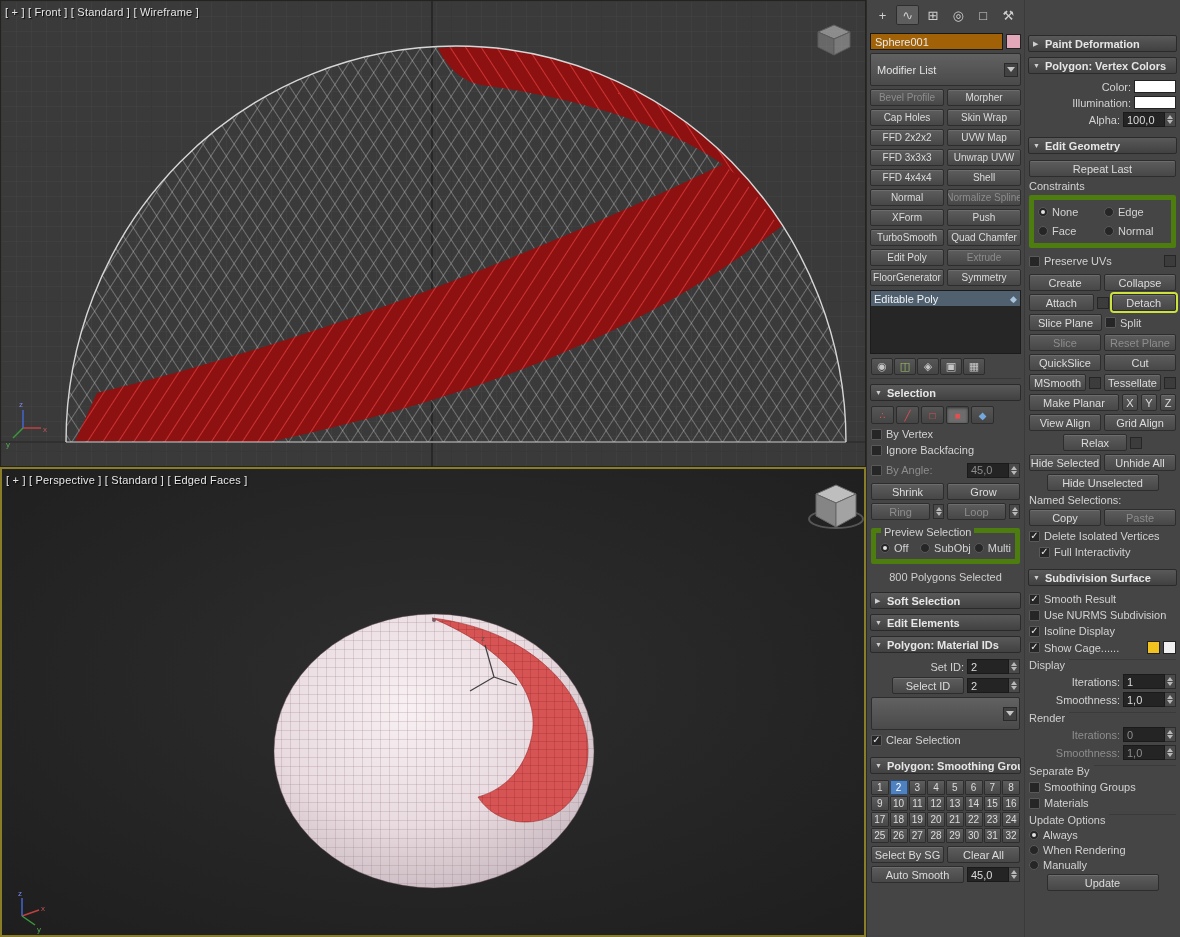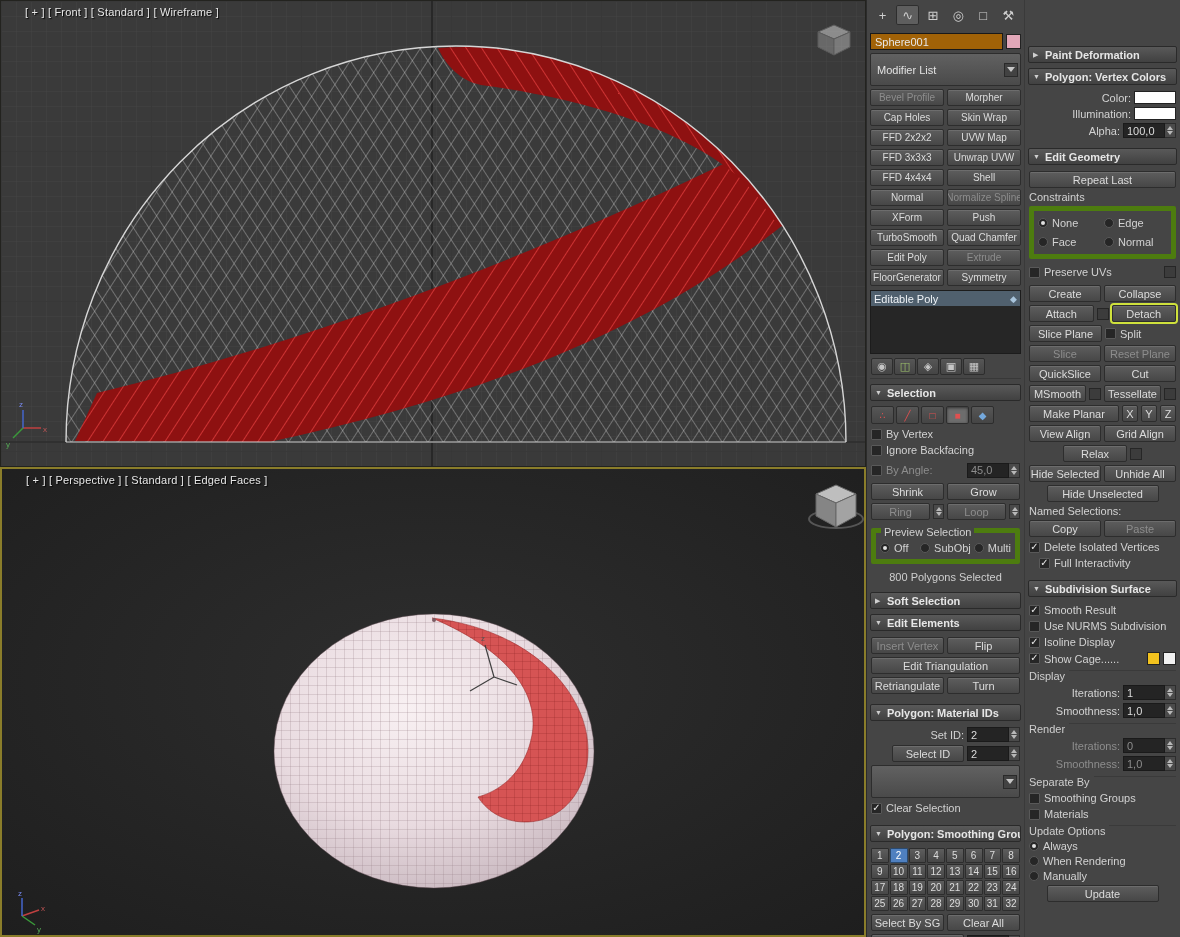--- a/index.html
+++ b/index.html
@@ -2,21 +2,21 @@
 <html><head>
 <meta charset="utf-8">
 <style>
 *{box-sizing:border-box;margin:0;padding:0;user-select:none}
 html,body{width:1180px;height:937px;overflow:hidden}
 body{background:#404040;font-family:"Liberation Sans","DejaVu Sans",sans-serif;font-size:11px;color:#d4d4d4;position:relative}
 .vp{position:absolute;overflow:hidden}
 #vp-front{left:0;top:0;width:866px;height:467px;background:#3a3a3a;border:1px solid #23231f}
 #vp-persp{left:0;top:467px;width:866px;height:470px;background:#242424;border:2px solid #8a7d2a}
 .vp svg{position:absolute;left:0;top:0;width:100%;height:100%}
-.vp-label{position:absolute;left:24px;top:5px;color:#e6e6e6;text-shadow:1px 1px 1px rgba(0,0,0,.85);font-size:11px;z-index:2;letter-spacing:.2px}
+.vp-label{position:absolute;left:4px;top:5px;color:#e6e6e6;text-shadow:1px 1px 1px rgba(0,0,0,.85);font-size:11px;z-index:2;letter-spacing:.2px}
 #panel{position:absolute;left:866px;top:0;width:314px;height:937px;background:#454545;display:flex;border-left:1px solid #2b2b2b}
 .col{height:937px;overflow:hidden;padding:3px 3px 0}
 #col-left{width:158px;border-right:1px solid #3a3a3a}
 #col-right{width:155px;padding-top:32px}
 .tabs{display:flex;gap:2px;padding:2px 1px 5px;align-items:center}
 .tab{flex:1;height:20px;display:flex;align-items:center;justify-content:center;color:#cfcfcf;font-size:13px;border-radius:2px}
 .tab.on{background:#5e5e5e;box-shadow:inset 0 0 0 1px #2e2e2e}
 .r{display:flex;gap:3px;align-items:center;margin:3px 0}
 .sp{flex:1}
 .btn{flex:1;height:17px;display:flex;align-items:center;justify-content:center;background:linear-gradient(#5d5d5d,#474747);border:1px solid #2d2d2d;border-radius:2px;color:#dcdcdc;white-space:nowrap;overflow:hidden;box-shadow:inset 0 1px 0 rgba(255,255,255,.10);font-size:11px}
@@ -353,33 +353,20 @@
         <span class="arr">▶</span>
         <span>Soft Selection</span>
       </div>
     </div>
 
     <div class="ro">
       <div class="ro-h">
         <span class="arr">▼</span>
         <span>Edit Elements</span>
       </div>
-      <div class="ro-b">
-        <div class="r">
-          <button class="btn dis">Insert Vertex</button>
-          <button class="btn">Flip</button>
-        </div>
-        <div class="r">
-          <button class="btn">Edit Triangulation</button>
-        </div>
-        <div class="r">
-          <button class="btn">Retriangulate</button>
-          <button class="btn">Turn</button>
-        </div>
-      </div>
     </div>
 
     <div class="ro">
       <div class="ro-h">
         <span class="arr">▼</span>
         <span>Polygon: Material IDs</span>
       </div>
       <div class="ro-b">
         <div class="r">
           <span class="lblr">Set ID:</span>
@@ -465,21 +452,21 @@
                 <i class="d"></i>
               </span>
           </span>
         </div>
       </div>
     </div>
   </div>
 
   <div class="col" id="col-right">
 
-    <div class="ro" style="margin-top:14px">
+    <div class="ro" style="margin-top:3px">
       <div class="ro-h">
         <span class="arr">▶</span>
         <span>Paint Deformation</span>
       </div>
     </div>
 
     <div class="ro">
       <div class="ro-h">
         <span class="arr">▼</span>
         <span>Polygon: Vertex Colors</span>

